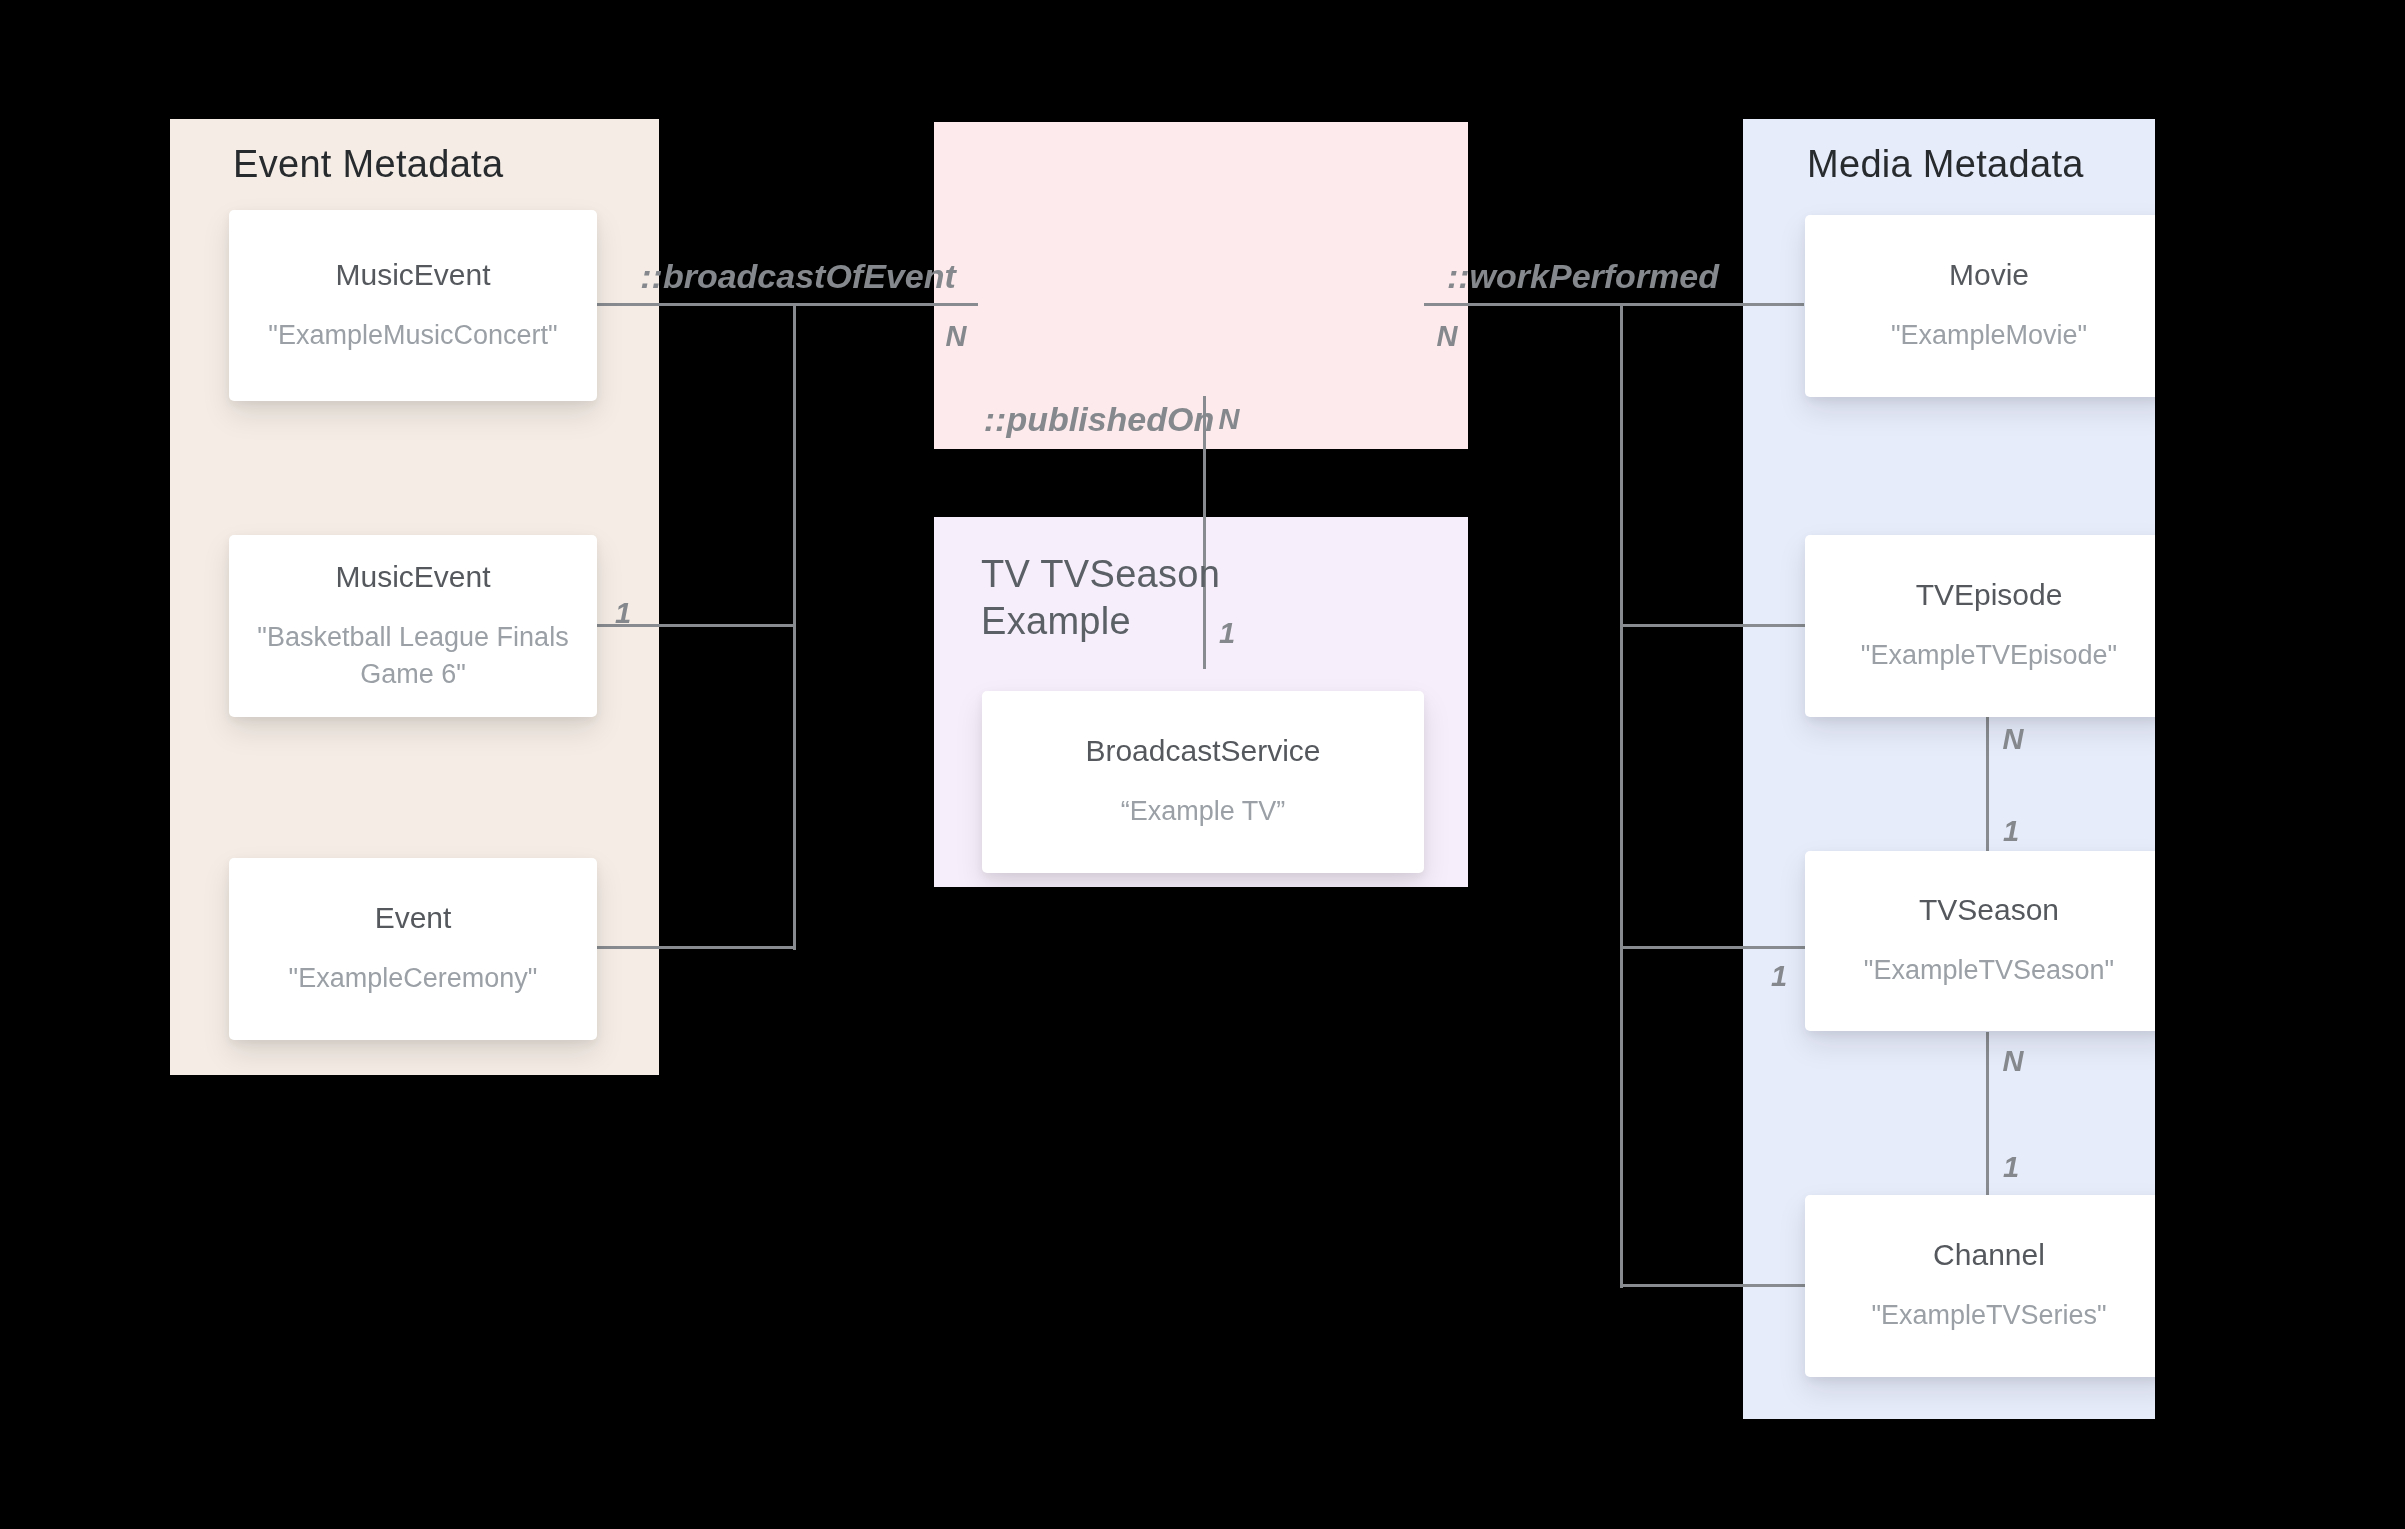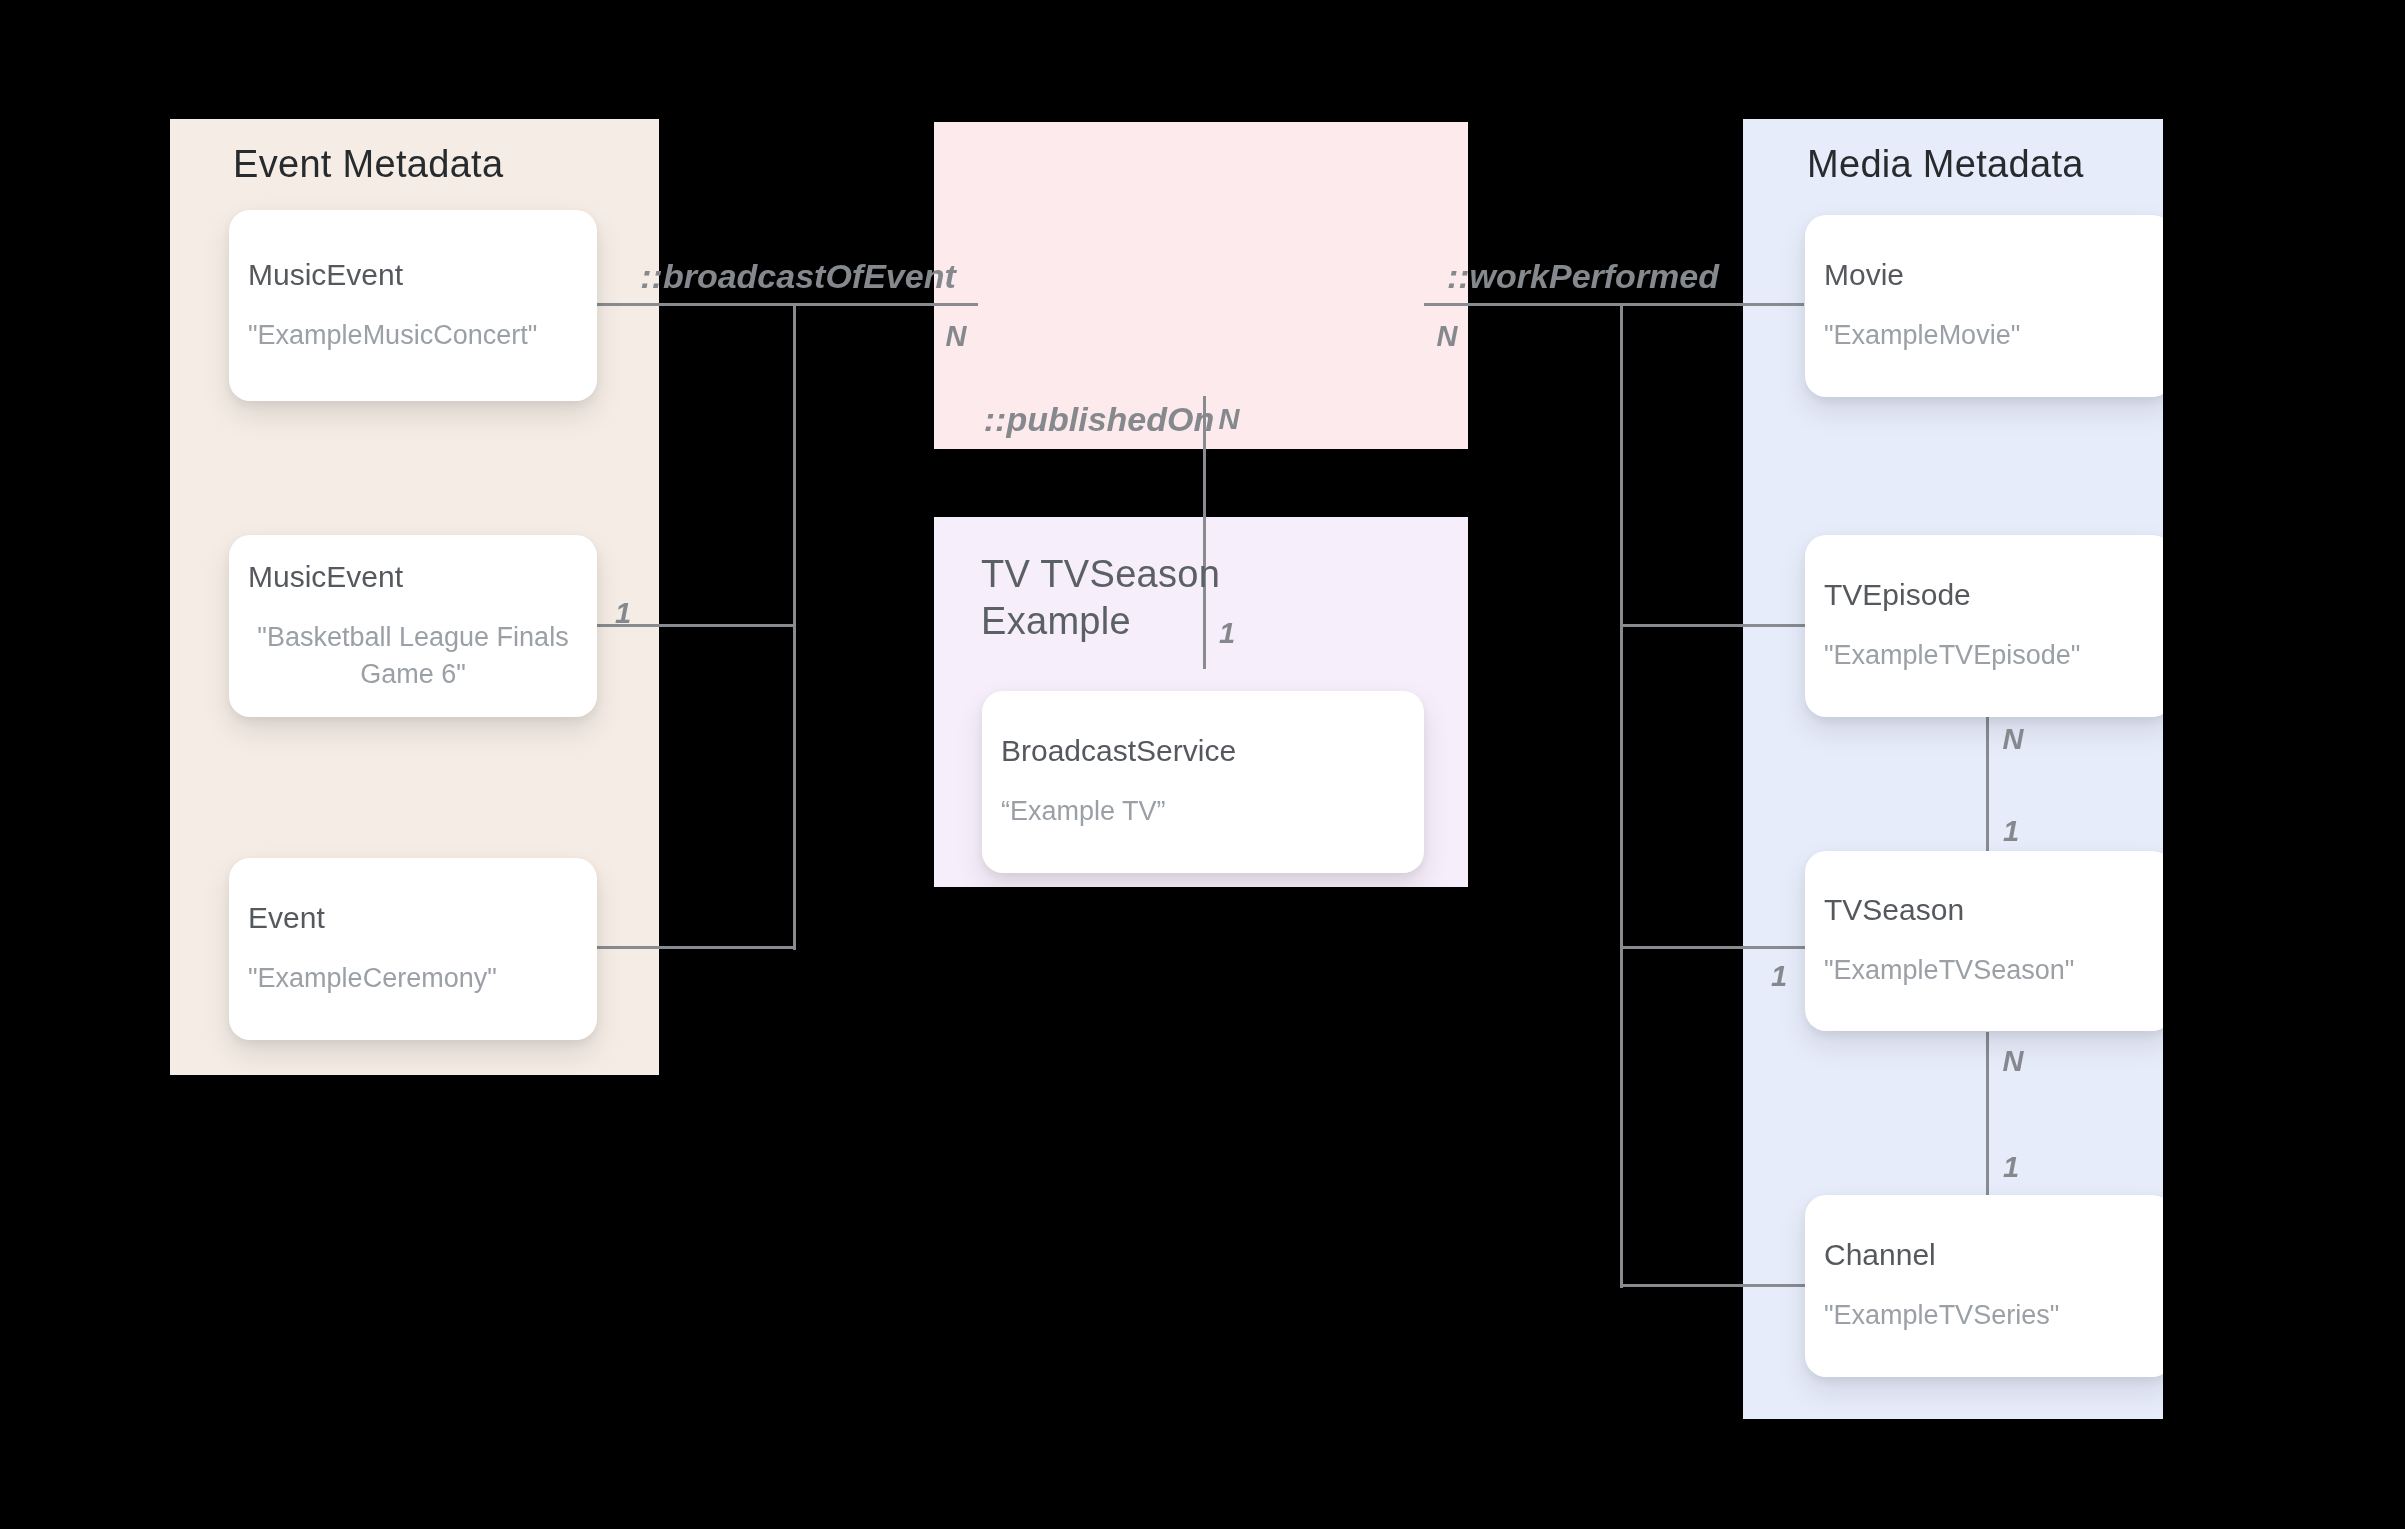--- a/index.html
+++ b/index.html
@@ -1,17 +1,17 @@
 <!DOCTYPE html>
 <html style="--background: #000000; --event-panel-bg: #f4ece5; --broadcast-panel-bg: #fdeaec; --tv-channel-panel-bg: #f6eefa; --media-panel-bg: #e7ecfb; --card-bg: #ffffff; --connector: #888b8f; --panel-title: #282b2e; --tv-panel-title: #5a6065; --card-title: #55595e; --card-subtitle: #9aa0a6; --edge-label: #85898d;"><head>
 <meta charset="utf-8">
 <style>
   html,body{margin:0;padding:0;background:var(--background,#000);}
   body{font-family:"Liberation Sans","DejaVu Sans",sans-serif;}
-  #stage{position:relative;width:2155px;height:1529px;background:var(--background,#000);overflow:hidden;padding-left:8px;}
+  #stage{position:relative;width:2155px;height:1529px;background:var(--background,#000);overflow:hidden;}
 
   .panel{position:absolute;}
   #panel-event{left:170px;top:119px;width:489px;height:956px;background:var(--event-panel-bg);}
   #panel-broadcast{left:934px;top:122px;width:534px;height:327px;background:var(--broadcast-panel-bg);}
   #panel-tv{left:934px;top:517px;width:534px;height:370px;background:var(--tv-channel-panel-bg);}
   #panel-media{left:1743px;top:119px;width:488px;height:1300px;background:var(--media-panel-bg);}
 
   .panel-title{position:absolute;font-size:38px;color:var(--panel-title);letter-spacing:0.3px;}
   #title-event{left:233px;top:143px;}
   #title-media{left:1807px;top:143px;}
@@ -24,23 +24,23 @@
   #ln-event{left:597px;top:946px;width:196px;height:2.9px;}
   #ln-main-right{left:1424px;top:303px;width:380px;height:2.9px;}
   #ln-trunk{left:1620px;top:303px;width:2.9px;height:985px;}
   #ln-episode{left:1623px;top:624px;width:182px;height:2.9px;}
   #ln-season{left:1623px;top:946px;width:182px;height:2.9px;}
   #ln-series{left:1623px;top:1284px;width:182px;height:2.9px;}
   #ln-published{left:1203px;top:396px;width:2.9px;height:273px;}
   #ln-ep-season{left:1986px;top:717px;width:2.9px;height:134px;}
   #ln-season-series{left:1986px;top:1032px;width:2.9px;height:163px;}
 
-  .card{position:absolute;background:var(--card-bg);border-radius:21px;
+  .card{position:absolute;background:var(--card-bg);border-radius:5px;
         box-shadow:0 13.4px 29px rgba(0,0,0,.10),0 3.8px 9.6px rgba(0,0,0,.06);
-        display:flex;flex-direction:column;align-items:flex-start;justify-content:center;
+        display:flex;flex-direction:column;align-items:center;justify-content:center;
         gap:25px;text-align:center;padding:0 19px;box-sizing:border-box;}
   .card-title{font-size:30px;color:var(--card-title);}
   .card-sub{font-size:27px;color:var(--card-subtitle);line-height:1.35;max-width:335px;}
   #card-music{left:229px;top:210px;width:368px;height:191px;}
   #card-sports{left:229px;top:535px;width:368px;height:182px;}
   #card-event{left:229px;top:858px;width:368px;height:182px;}
   #card-bevent{left:979px;top:214px;width:445px;height:182px;}
   #card-bservice{left:982px;top:691px;width:442px;height:182px;}
   #card-movie{left:1805px;top:215px;width:368px;height:182px;}
   #card-episode{left:1805px;top:535px;width:368px;height:182px;}

